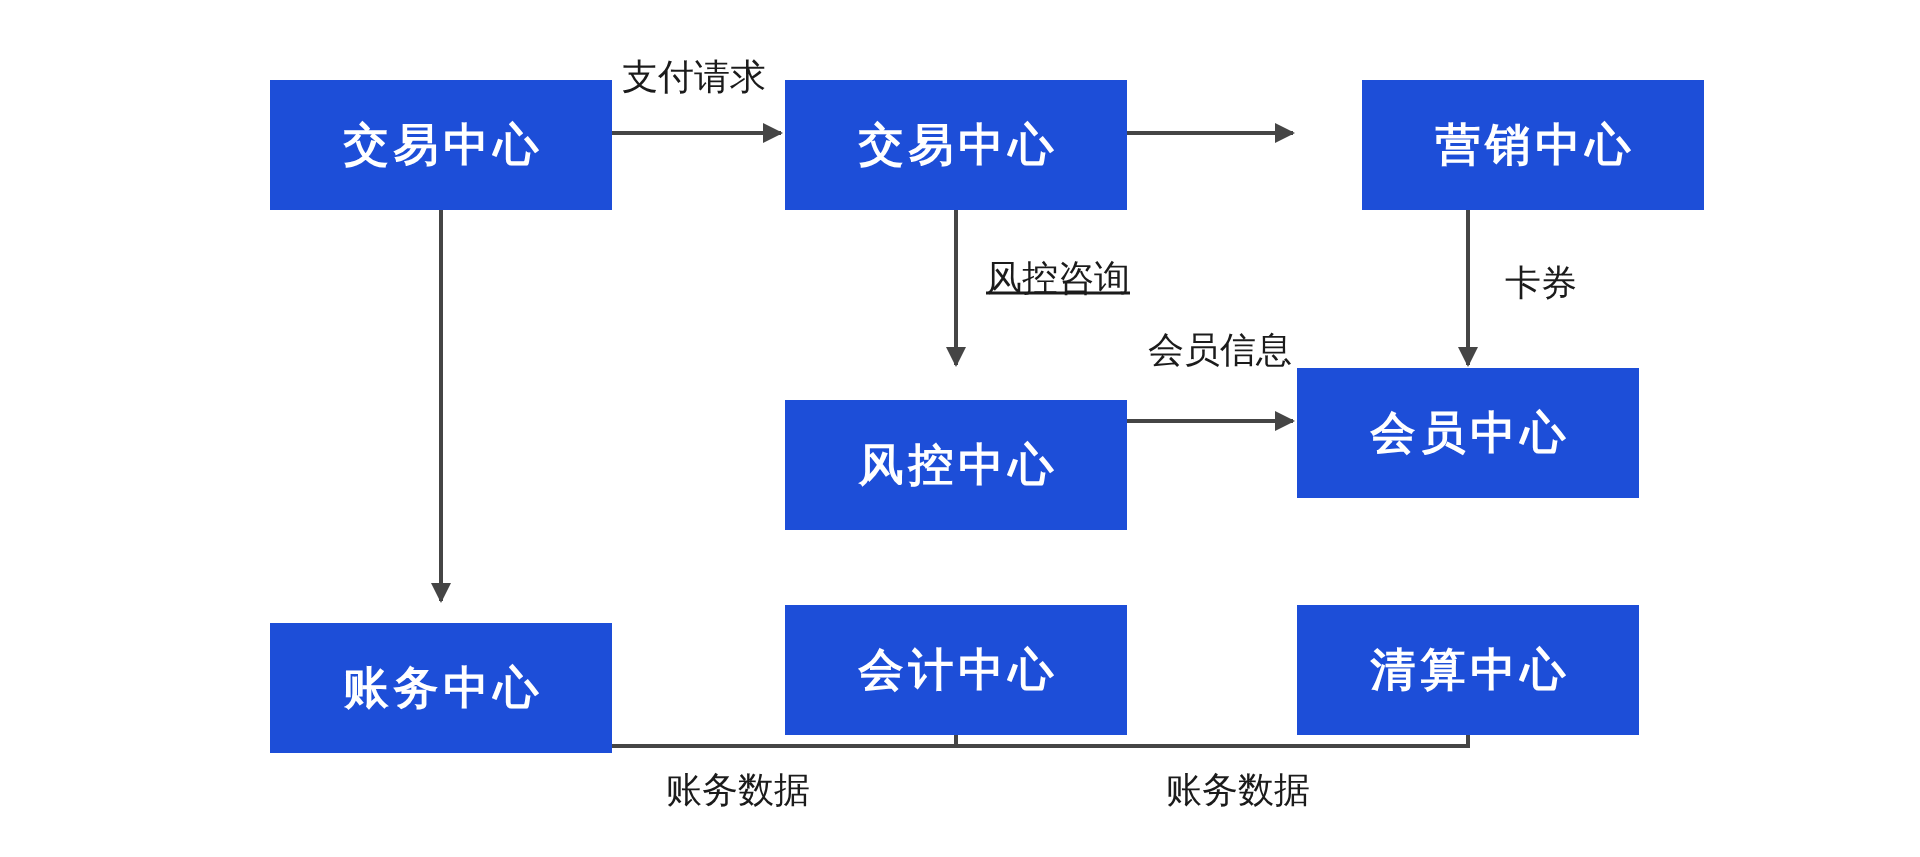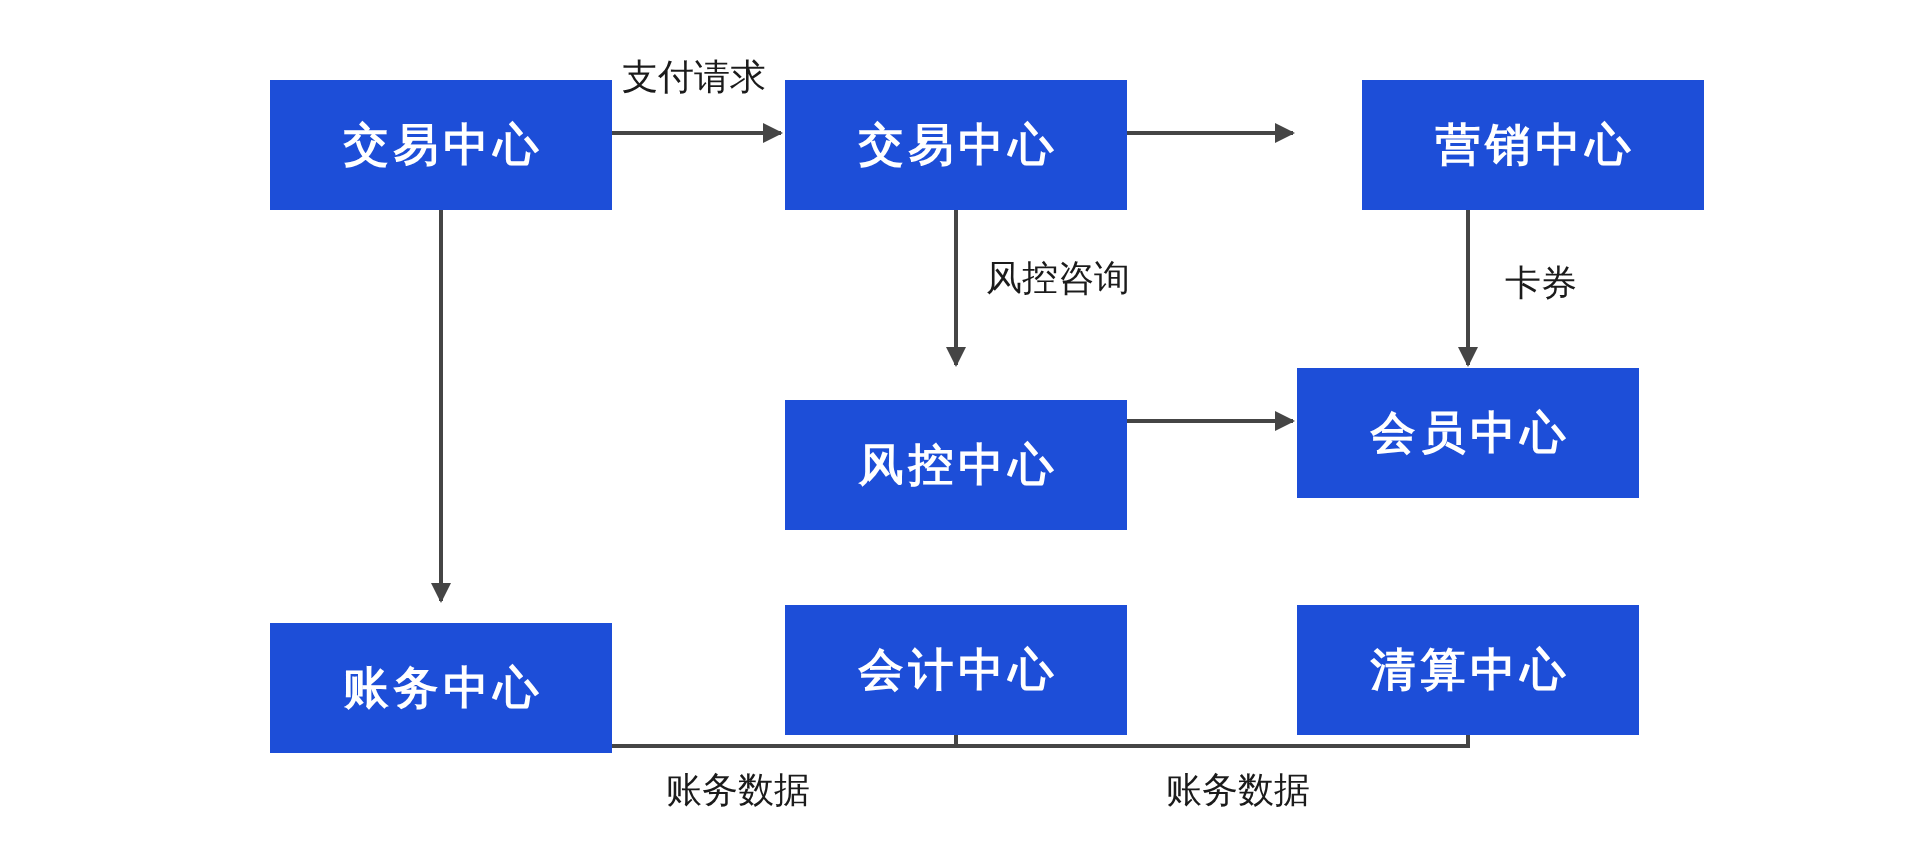--- a/index.html
+++ b/index.html
@@ -48,21 +48,21 @@
     position: absolute;
     color: #1b1b1b;
     font-size: 36px;
     font-weight: 500;
     white-space: nowrap;
     transform: translate(-50%, -50%);
   }
 
   .lbl-pay-request  { left: 694px;  top: 77px; font-family: Liberation Serif, serif; }
   .lbl-promo-info   { left: 1205px; top: 77px; }
-  .lbl-risk-consult { left: 1058px; top: 278px; }
+  .lbl-risk-consult { left: 1058px; top: 278px; text-decoration: underline; }
   .lbl-coupon       { left: 1541px; top: 283px; }
   .lbl-member-info  { left: 1220px; top: 350px; }
   .lbl-trade-record { left: 350px;  top: 371px; }
   .lbl-finance-1    { left: 738px;  top: 790px; }
   .lbl-finance-2    { left: 1238px; top: 790px; }
 </style>
 </head>
 <body>
 
 <div class="canvas">
@@ -90,16 +90,17 @@
   <div class="node node-marketing">营销中心</div>
   <div class="node node-risk">风控中心</div>
   <div class="node node-member">会员中心</div>
   <div class="node node-finance">账务中心</div>
   <div class="node node-accounting">会计中心</div>
   <div class="node node-clearing">清算中心</div>
 
   <div class="edge-label lbl-pay-request">支付请求</div>
   <div class="edge-label lbl-risk-consult">风控咨询</div>
   <div class="edge-label lbl-coupon">卡券</div>
+  <div class="edge-label lbl-member-info">会员信息</div>
   <div class="edge-label lbl-finance-1">账务数据</div>
   <div class="edge-label lbl-finance-2">账务数据</div>
 
 </div>
 
 </body></html>

